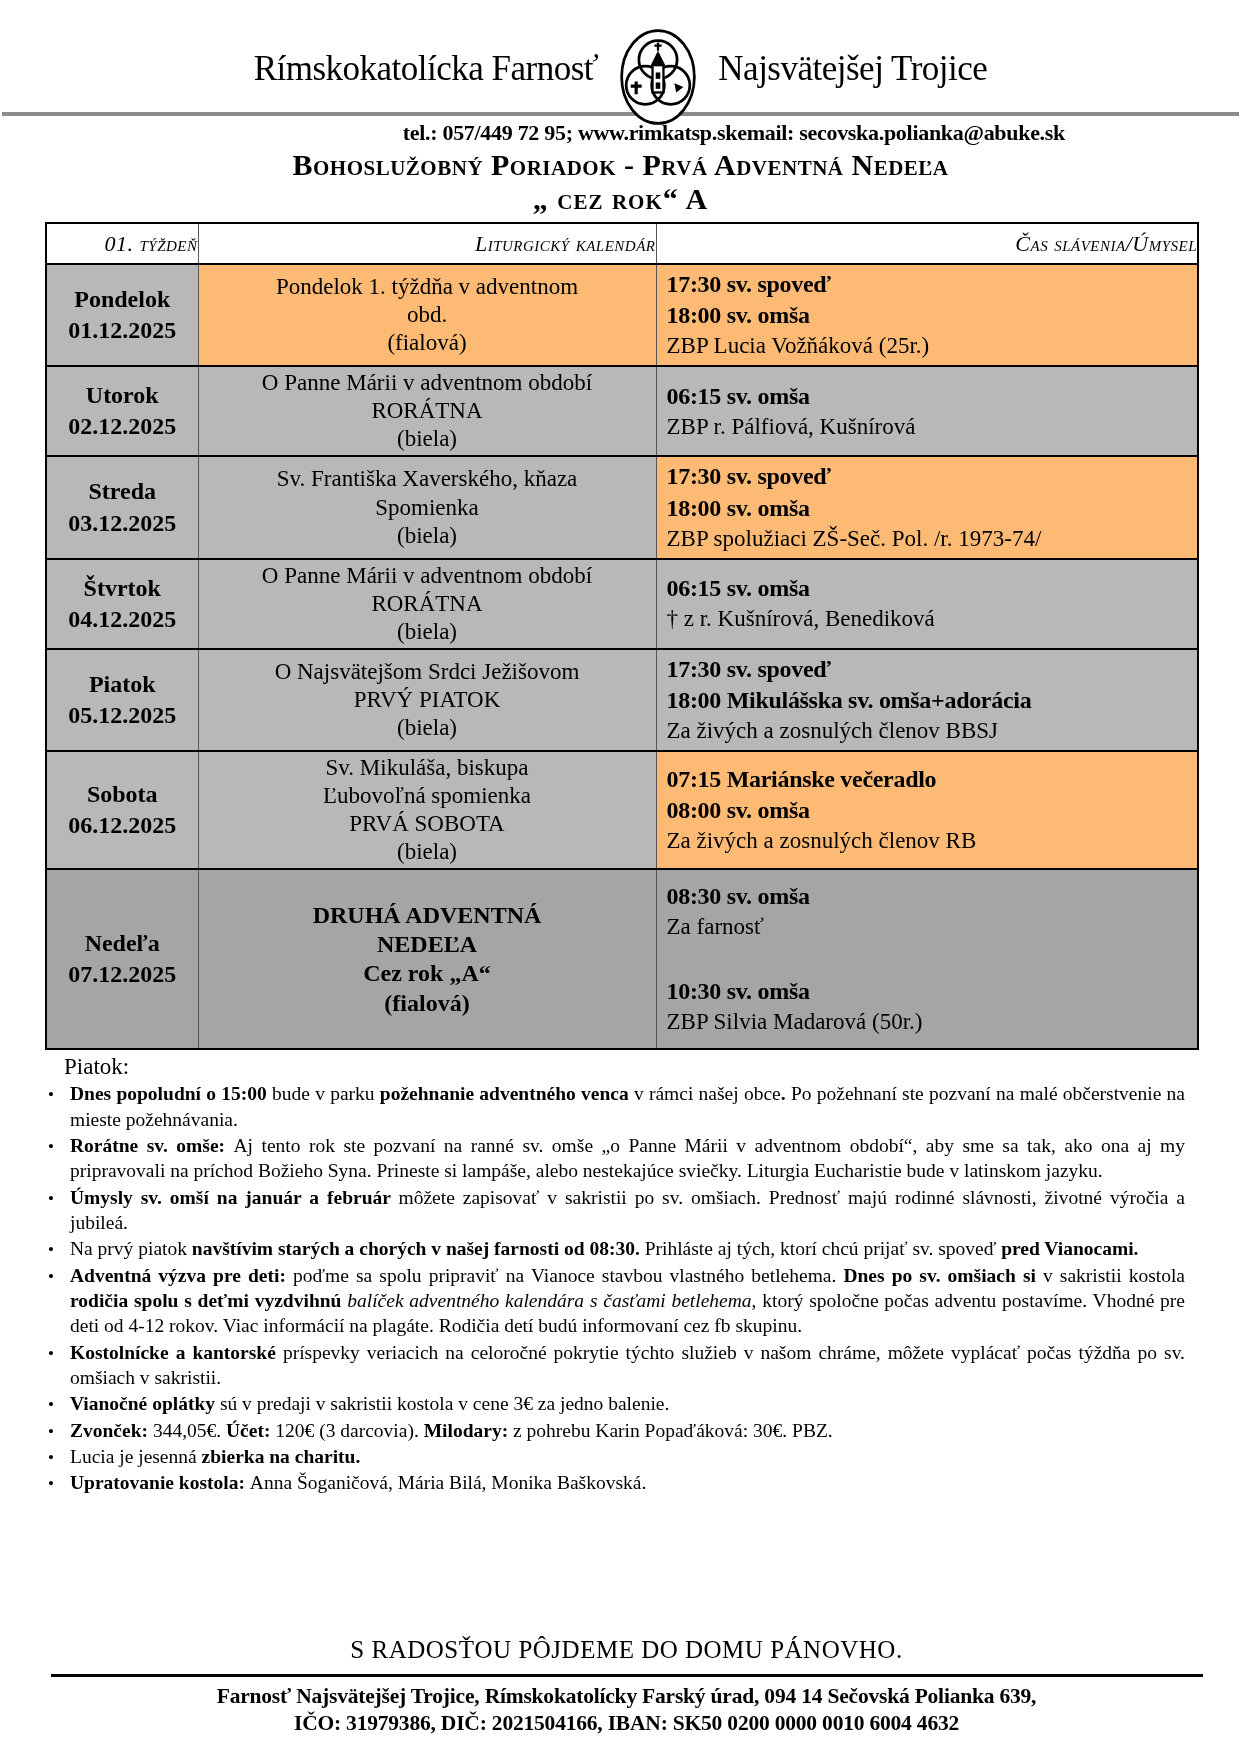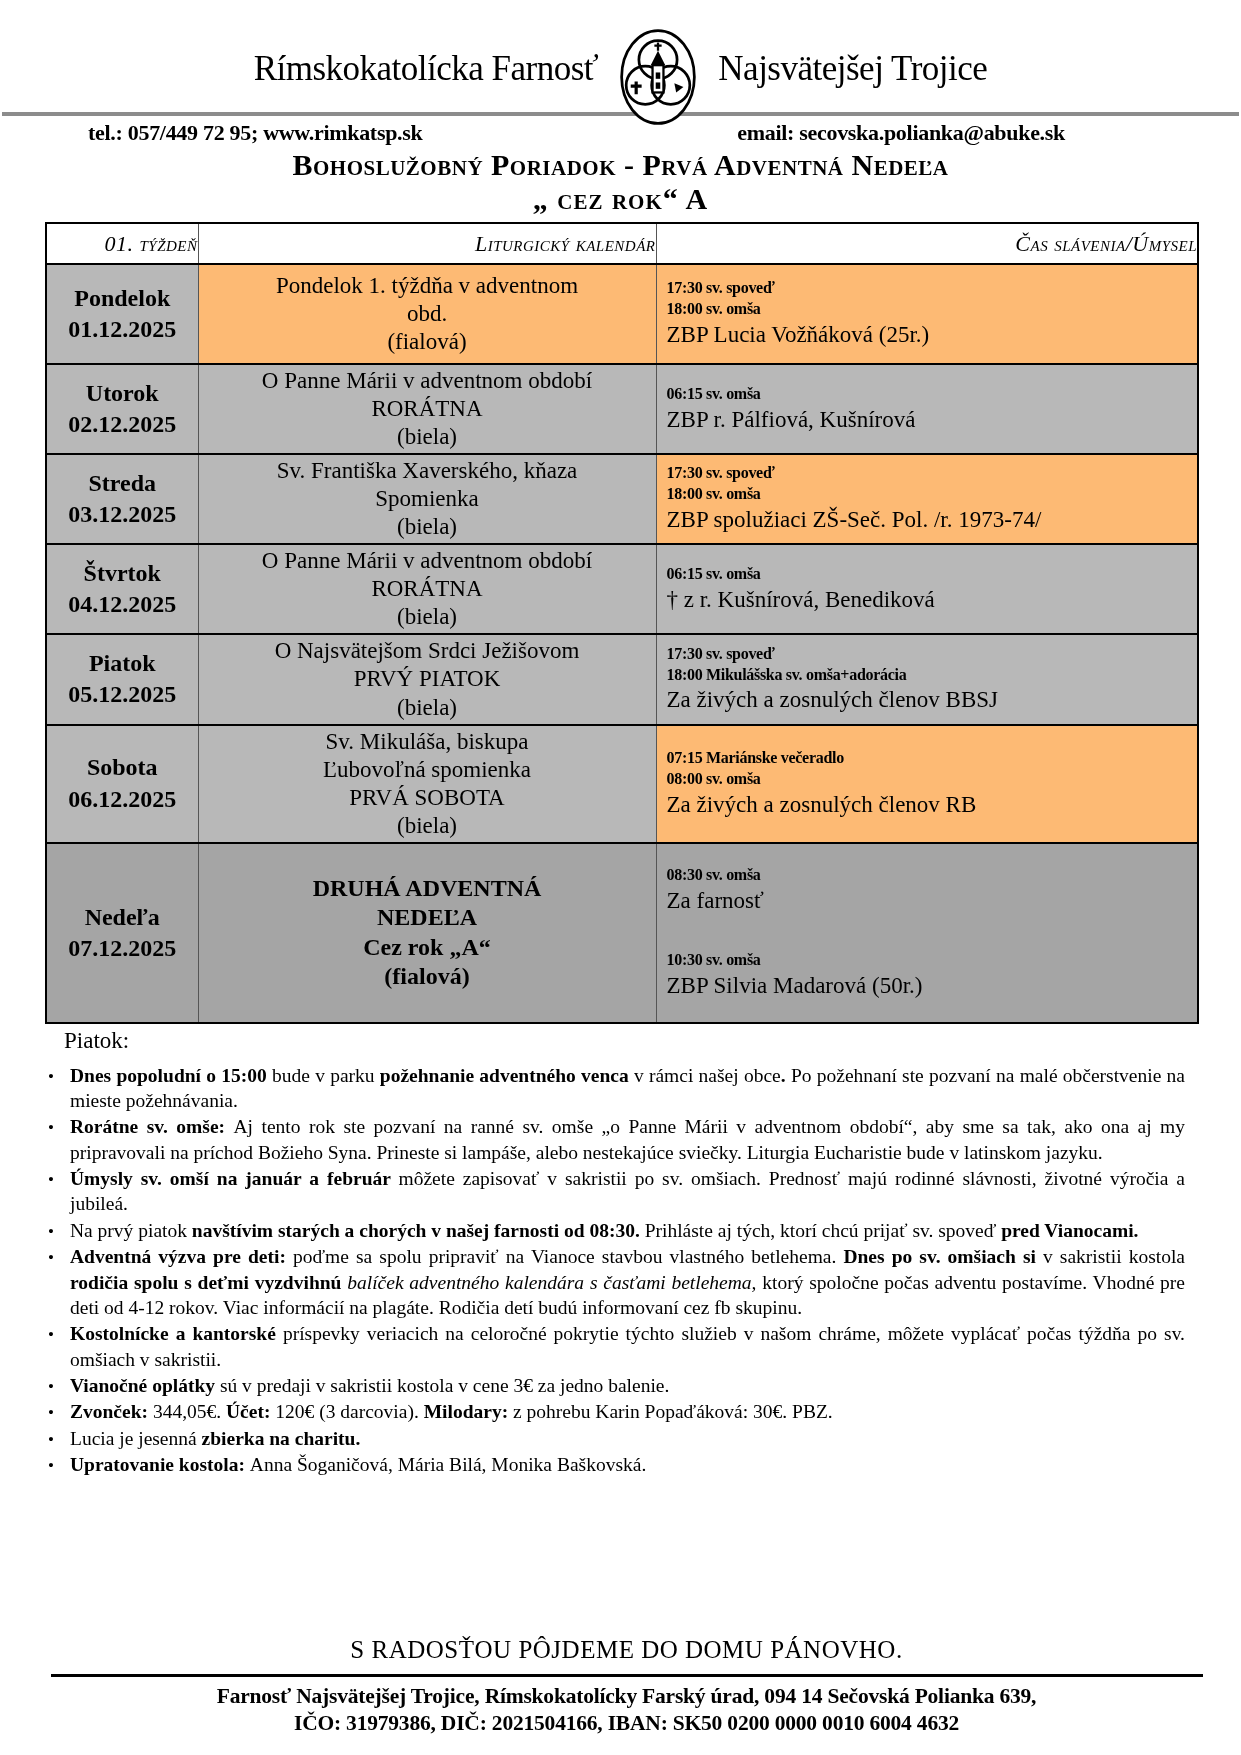--- a/index.html
+++ b/index.html
@@ -21,23 +21,23 @@
   .org-row{
     display:flex;align-items:center;justify-content:center;
     gap:14px;height:86px;position:relative;z-index:2;
   }
   .org-name{font-size:35px;letter-spacing:-0.5px;white-space:nowrap}
   .logo{width:92px;height:100px;margin-bottom:-16px;flex:0 0 auto}
   .logo svg{display:block}
   .header-rule{height:4px;background:#8c8c8c;margin:0 2px;position:relative;z-index:1}
 
   .contact-row{
-    display:flex;justify-content:space-between;
+    display:flex;justify-content:flex-end;
     padding:4px 176px 0 88px;
-    font-size:22px;font-weight:700;letter-spacing:-0.3px;
+    font-size:22px;font-weight:700;letter-spacing:-0.3px;margin-left:13px;
   }
   .page-title{
     text-align:center;font-weight:700;font-size:30px;
     font-variant:small-caps;letter-spacing:0.5px;margin-top:2px;
   }
   .page-subtitle{
     text-align:center;font-weight:700;font-size:30px;
     font-variant:small-caps;letter-spacing:1px;
   }
 
@@ -64,32 +64,32 @@
   tbody tr:nth-child(3){height:85px}
   tbody tr:nth-child(4){height:87px}
   tbody tr:nth-child(5){height:86px}
   tbody tr:nth-child(6){height:112px}
   tbody tr:nth-child(7){height:180px}
 
   td.day{text-align:center;font-weight:700;font-size:24px;line-height:1.3}
   td.cal{text-align:center;font-size:23px;line-height:1.22;padding:2px 6px}
   td.cal div.b{font-weight:700;font-size:24px}
   td.time{padding:4px 8px 4px 10px;text-align:left}
-  td.time div.b{font-weight:700;font-size:16px;line-height:1.3;letter-spacing:-0.3px}
+  td.time div.b{font-weight:700;font-size:24px;line-height:1.3;letter-spacing:-0.3px}
   td.time div.r{font-weight:400;font-size:23px;line-height:1.3}
   td.time div.spacer{height:34px}
 
   .shade-none{background:#fdba74}
   .shade-gray{background:var(--row-gray)}
   .shade-dark{background:var(--row-dark)}
 
   
   .announcements{margin:4px 56px 0 48px}
   .oznamy-label{font-size:23px;padding-left:16px}
-  ul.oznamy{list-style:none;margin-top:9px}
+  ul.oznamy{list-style:none;margin-top:1px}
   ul.oznamy li{
     font-size:19.5px;line-height:1.3;text-align:justify;
     padding-left:22px;text-indent:-22px;margin-bottom:1px;
   }
   ul.oznamy .bullet{display:inline-block;width:22px;text-indent:0;font-size:17px}
   ul.oznamy span.b{font-weight:700}
   ul.oznamy span.i{font-style:italic}
 
   
   footer{position:absolute;left:12px;right:0;bottom:18px}

